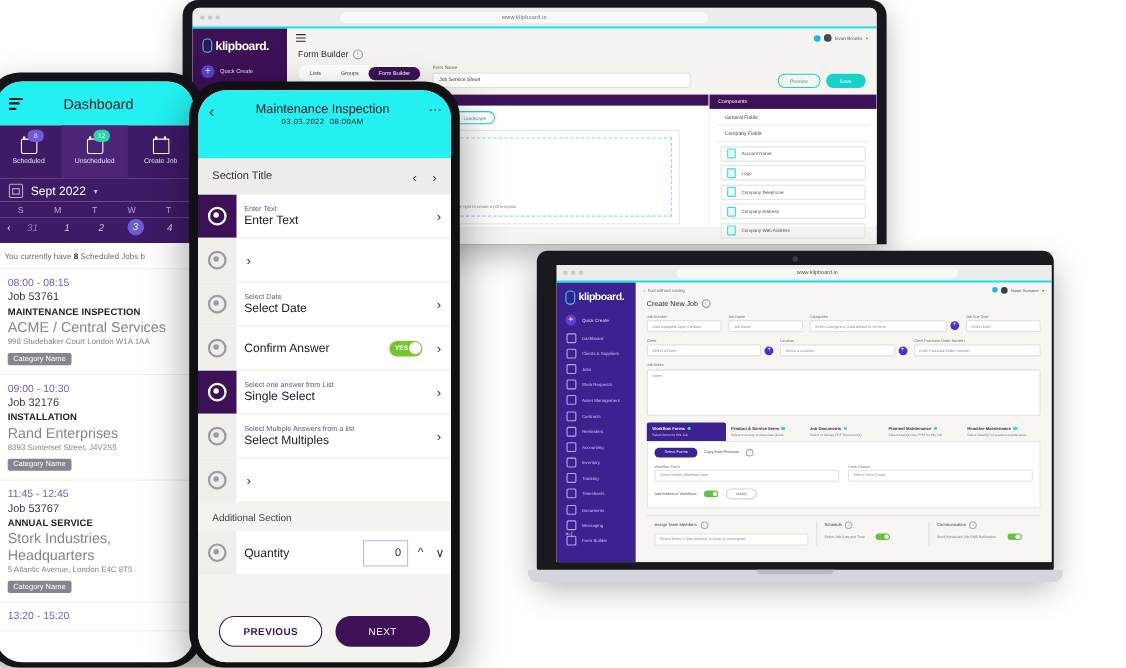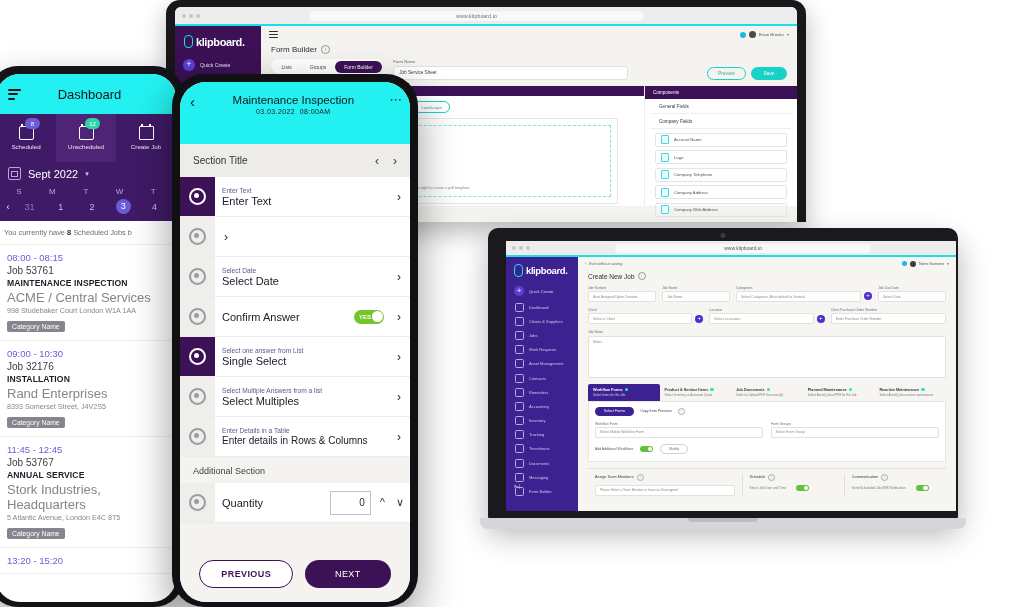--- a/index.html
+++ b/index.html
@@ -191,21 +191,21 @@
   .badge.b2{background:#2dd4a6;}
   .lph-month{background:#3f1a66;display:flex;align-items:center;gap:7px;padding:5px 12px 3px;}
   .mini-cal{width:11px;height:11px;border:1.3px solid #b9a7d6;border-radius:2px;position:relative;}
   .mini-cal:after{content:"";position:absolute;left:2px;top:3.4px;width:5px;height:4px;border:1px solid #b9a7d6;}
   .lph-month .m{font-size:11px;color:#fff;}
   .lph-month .cv{font-size:7px;color:#cfc0e6;}
   .wkhdr{background:#3f1a66;display:flex;padding:4px 6px 2px;}
   .wkhdr div{flex:1;text-align:center;font-size:8px;color:#b7a6d3;}
   .wkrow{background:#3f1a66;display:flex;align-items:center;padding:1px 6px 7px;}
   .wkrow .arr{width:12px;font-size:9px;color:#fff;text-align:center;}
-  .wkrow .d{flex:1;text-align:center;font-size:9px;color:#cdbfe3;}
+  .wkrow .d{flex:1;text-align:center;font-size:9px;color:#cdbfe3;font-style:italic;}
   .wkrow .d.dim{color:#8d7cae;}
   .wkrow .d.sel{color:#fff;}
   .wkrow .d.sel span{display:inline-block;width:15px;height:15px;line-height:15px;border-radius:50%;background:#6b5bd6;}
   .notice{background:#fff;font-size:7.4px;color:#6a6a74;padding:7px 8px;border-bottom:.7px solid #efefef;white-space:nowrap;}
   .notice b{color:#2a2a34;}
   .jobs{background:#fff;}
   .job{border-left:2.6px solid #6b5bd6;border-bottom:.7px solid #efefef;padding:7px 8px 7px 9px;}
   .job .tm{font-size:9.5px;color:#6b5bd6;}
   .job .no{font-size:10px;color:#3a3a44;margin-top:2px;}
   .job .ti{font-size:8.6px;color:#1d1d27;font-weight:700;margin-top:2px;letter-spacing:.1px;}
@@ -748,24 +748,20 @@
           <div class="lbl">Select Multiple Answers from a list</div>
           <div class="val">Select Multiples</div>
         </div>
         <div class="chev">›</div>
       </div>
 
       <div class="qrow">
         <div class="icon">
             <span class="ring"></span>
           </div>
-        <div class="body">
-          <div class="lbl">Enter Details in a Table</div>
-          <div class="val" style="font-size:10px">Enter details in Rows &amp; Columns</div>
-        </div>
         <div class="chev">›</div>
       </div>
 
       <div class="addsec">Additional Section</div>
 
       <div class="qrow">
         <div class="icon">
             <span class="ring"></span>
           </div>
         <div class="body" style="flex-direction:row;align-items:center;padding-right:6px;">

